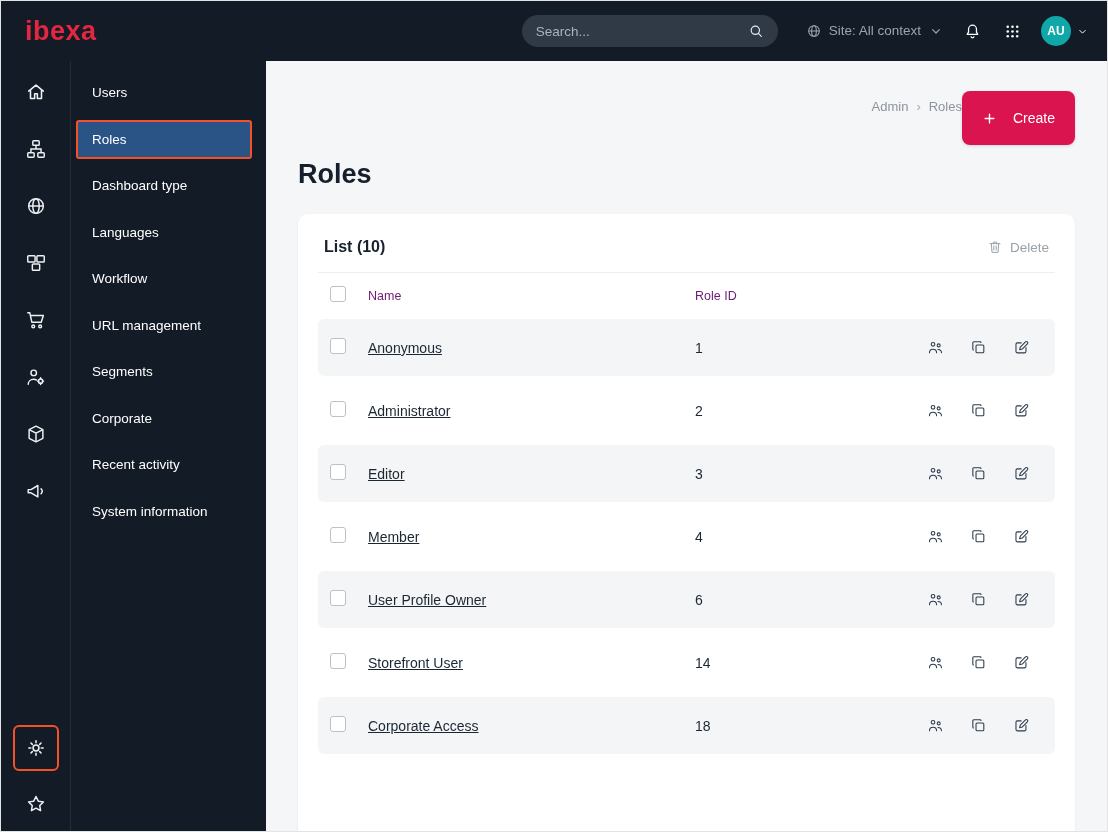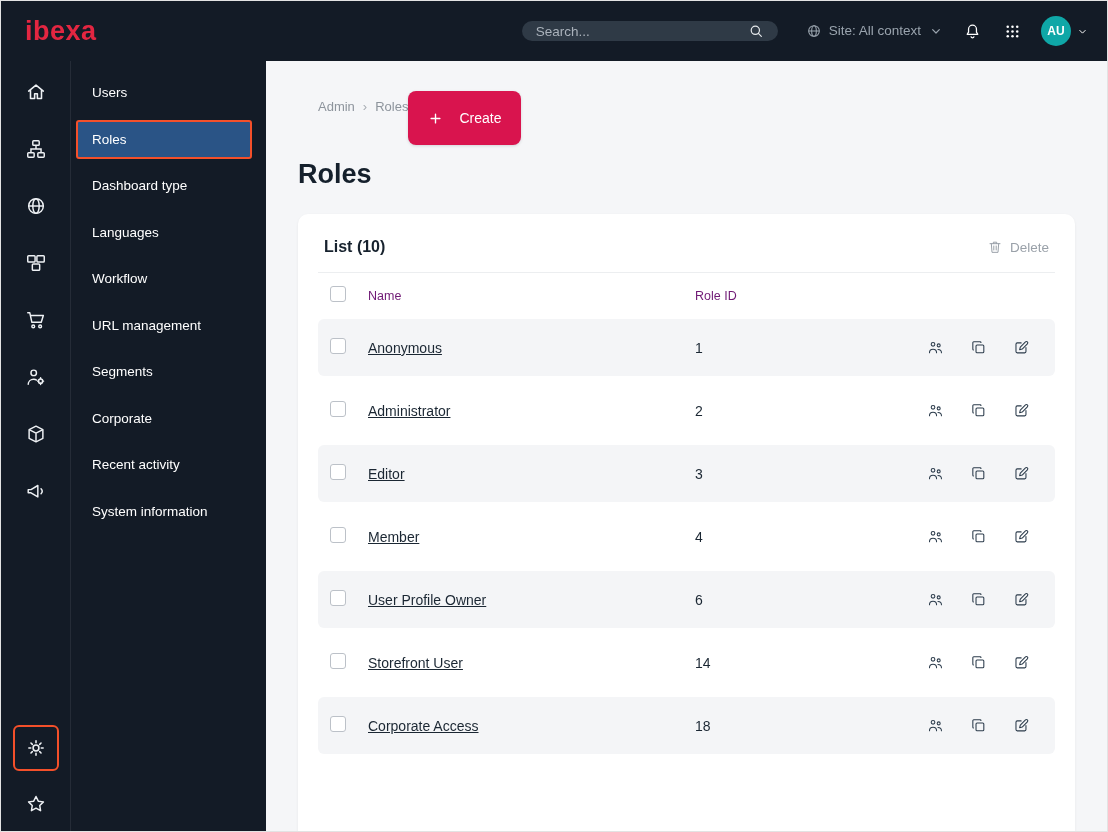--- a/index.html
+++ b/index.html
@@ -13,21 +13,21 @@
     --gray-text:#8d949c;
     --row-gray:#f4f5f7;
   }
   *{box-sizing:border-box;margin:0;padding:0;font-family:"Liberation Sans",sans-serif;}
   body{width:1108px;height:832px;overflow:hidden;background:#fff;border:1px solid #e3e3e3;}
   svg.ic{display:block;}
 
   
   .topbar{height:60px;background:var(--dark);display:flex;align-items:center;padding:0 18px 0 24px;}
   .logo{color:var(--red);font-size:27px;font-weight:800;letter-spacing:.5px;cursor:pointer;line-height:1;}
-  .search-bar{margin-left:auto;width:256px;height:20px;background:#2f3a46;border-radius:18px;display:flex;align-items:center;padding:0 14px;}
+  .search-bar{margin-left:auto;width:256px;height:32px;background:#2f3a46;border-radius:18px;display:flex;align-items:center;padding:0 14px;}
   .search-bar input{flex:1;background:transparent;border:none;outline:none;color:#e6e9ec;font-size:13.5px;}
   .search-bar input::placeholder{color:#aab2bb;}
   .search-bar .ic{width:16px;height:16px;color:#e6e9ec;}
   .topbar-right{display:flex;align-items:center;gap:17px;margin-left:28px;}
   .site-context{display:flex;align-items:flex-start;gap:7px;color:#9aa4ae;font-size:13.5px;cursor:pointer;background:none;border:none;}
   .site-context .ic{width:16px;height:16px;}
   .chev{width:13px;height:13px;}
   .tb-btn{background:none;border:none;color:#fff;cursor:pointer;display:flex;padding:2px;}
   .tb-btn .ic{width:19px;height:19px;}
   .user-menu{display:flex;align-items:center;gap:5px;cursor:pointer;background:none;border:none;}
@@ -42,21 +42,21 @@
   .rail-btn .ic{width:22px;height:22px;}
   .rail-spacer{flex:1;}
   .rail-btn.active{border:2px solid var(--orange);width:46px;height:46px;margin-bottom:12px;}
   .rail-btn:last-child{margin-bottom:0;}
 
   .sidebar{width:195px;background:var(--dark);padding:12px 14px 0 5px;display:flex;flex-direction:column;gap:7px;flex:none;}
   .side-item{color:#fff;font-size:13.5px;padding:9px 14px;border-radius:3px;cursor:pointer;border:2px solid transparent;line-height:1.3;}
   .side-item.selected{background:var(--blue);border-color:var(--orange);}
 
   .main{flex:1;background:#f5f6f8;padding:30px 32px 0;overflow:hidden;}
-  .main-top{display:flex;align-items:flex-start;justify-content:flex-start;margin-left:20px;}
+  .main-top{display:flex;align-items:flex-start;justify-content:flex-end;}
   .breadcrumb{display:flex;align-items:center;gap:8px;font-size:13px;color:var(--gray-text);padding-top:8px;}
   .breadcrumb .sep{font-size:13px;color:#a8adb3;}
   .create-btn{height:54px;padding:0 20px;background:var(--pink);border:none;border-radius:8px;color:#fff;font-size:14px;display:flex;align-items:center;gap:16px;cursor:pointer;box-shadow:0 1px 3px rgba(20,30,40,.15);}
   .create-btn .ic{width:15px;height:15px;}
   .page-title{font-size:27px;font-weight:800;color:#15202c;margin-top:14px;}
 
   .card{margin-top:24px;background:#fff;border-radius:10px;padding:18px 20px;box-shadow:0 1px 3px rgba(20,30,40,.06);height:660px;}
   .card-head{display:flex;align-items:center;justify-content:space-between;padding:6px 6px 16px;border-bottom:1px solid #eceef0;}
   .list-title{font-size:16px;font-weight:700;color:#17222e;}
   .delete-btn{display:flex;align-items:flex-end;gap:7px;background:none;border:none;color:#9aa1a9;font-size:13.5px;cursor:pointer;}

